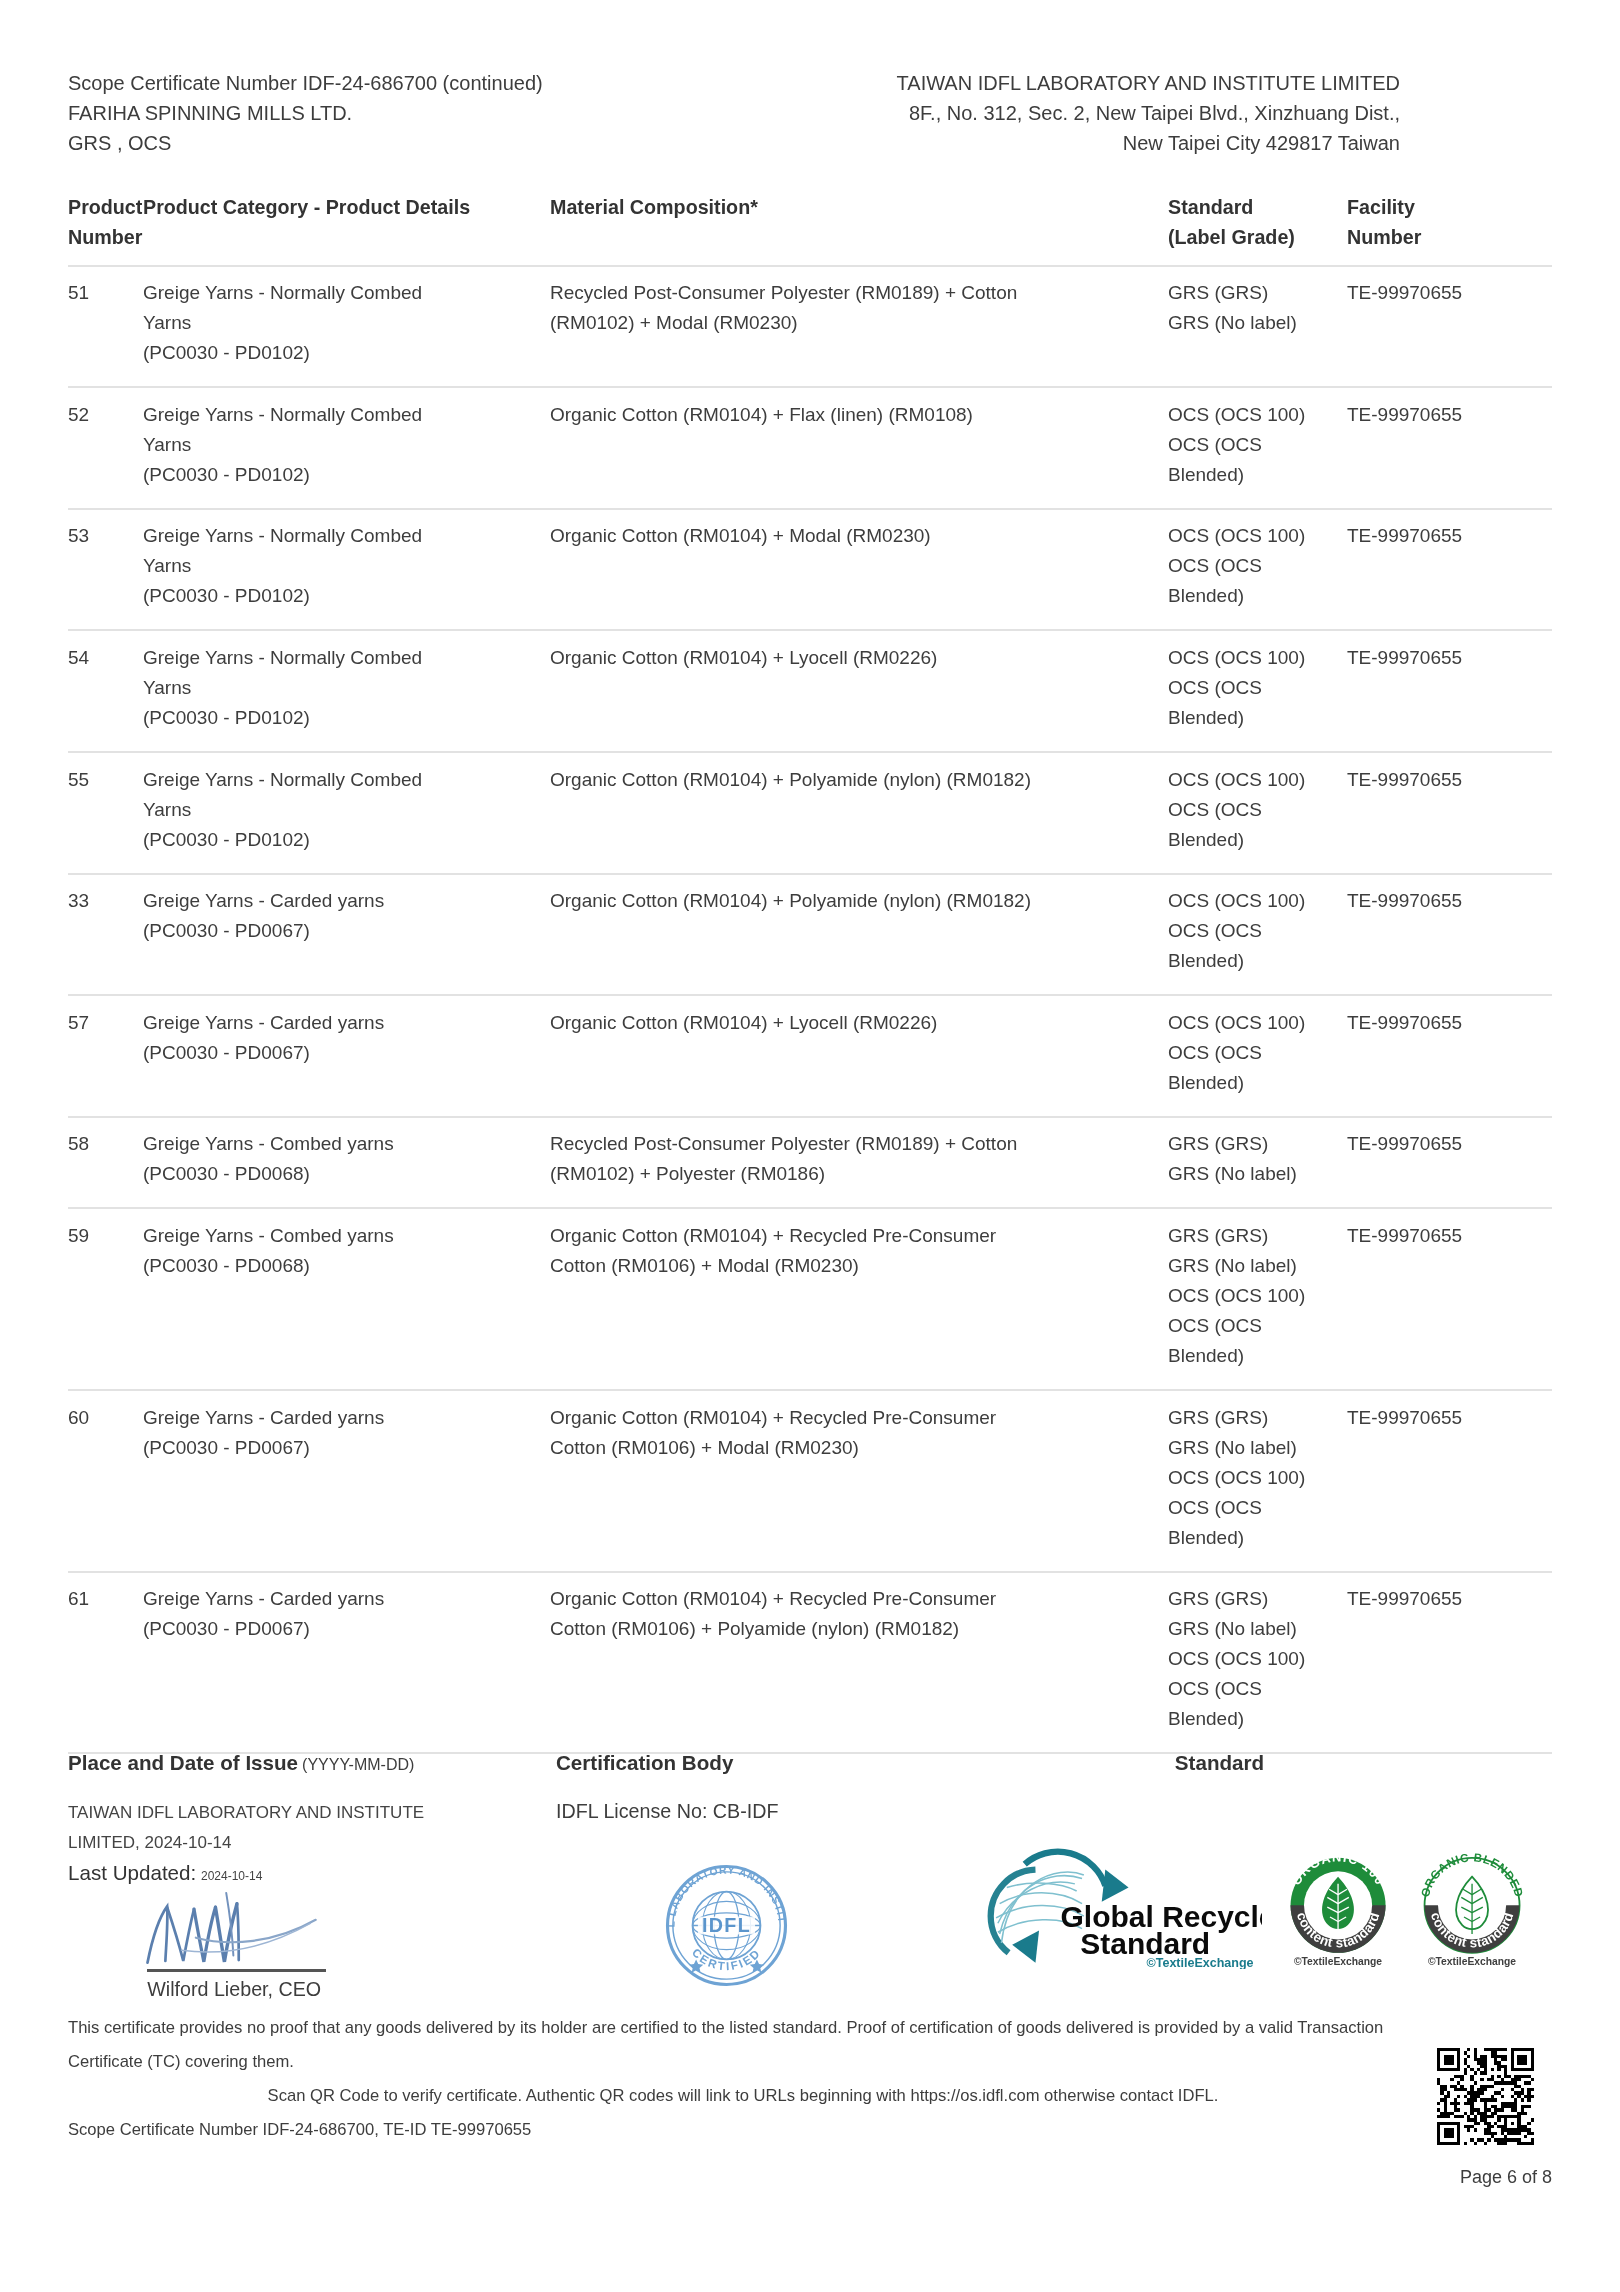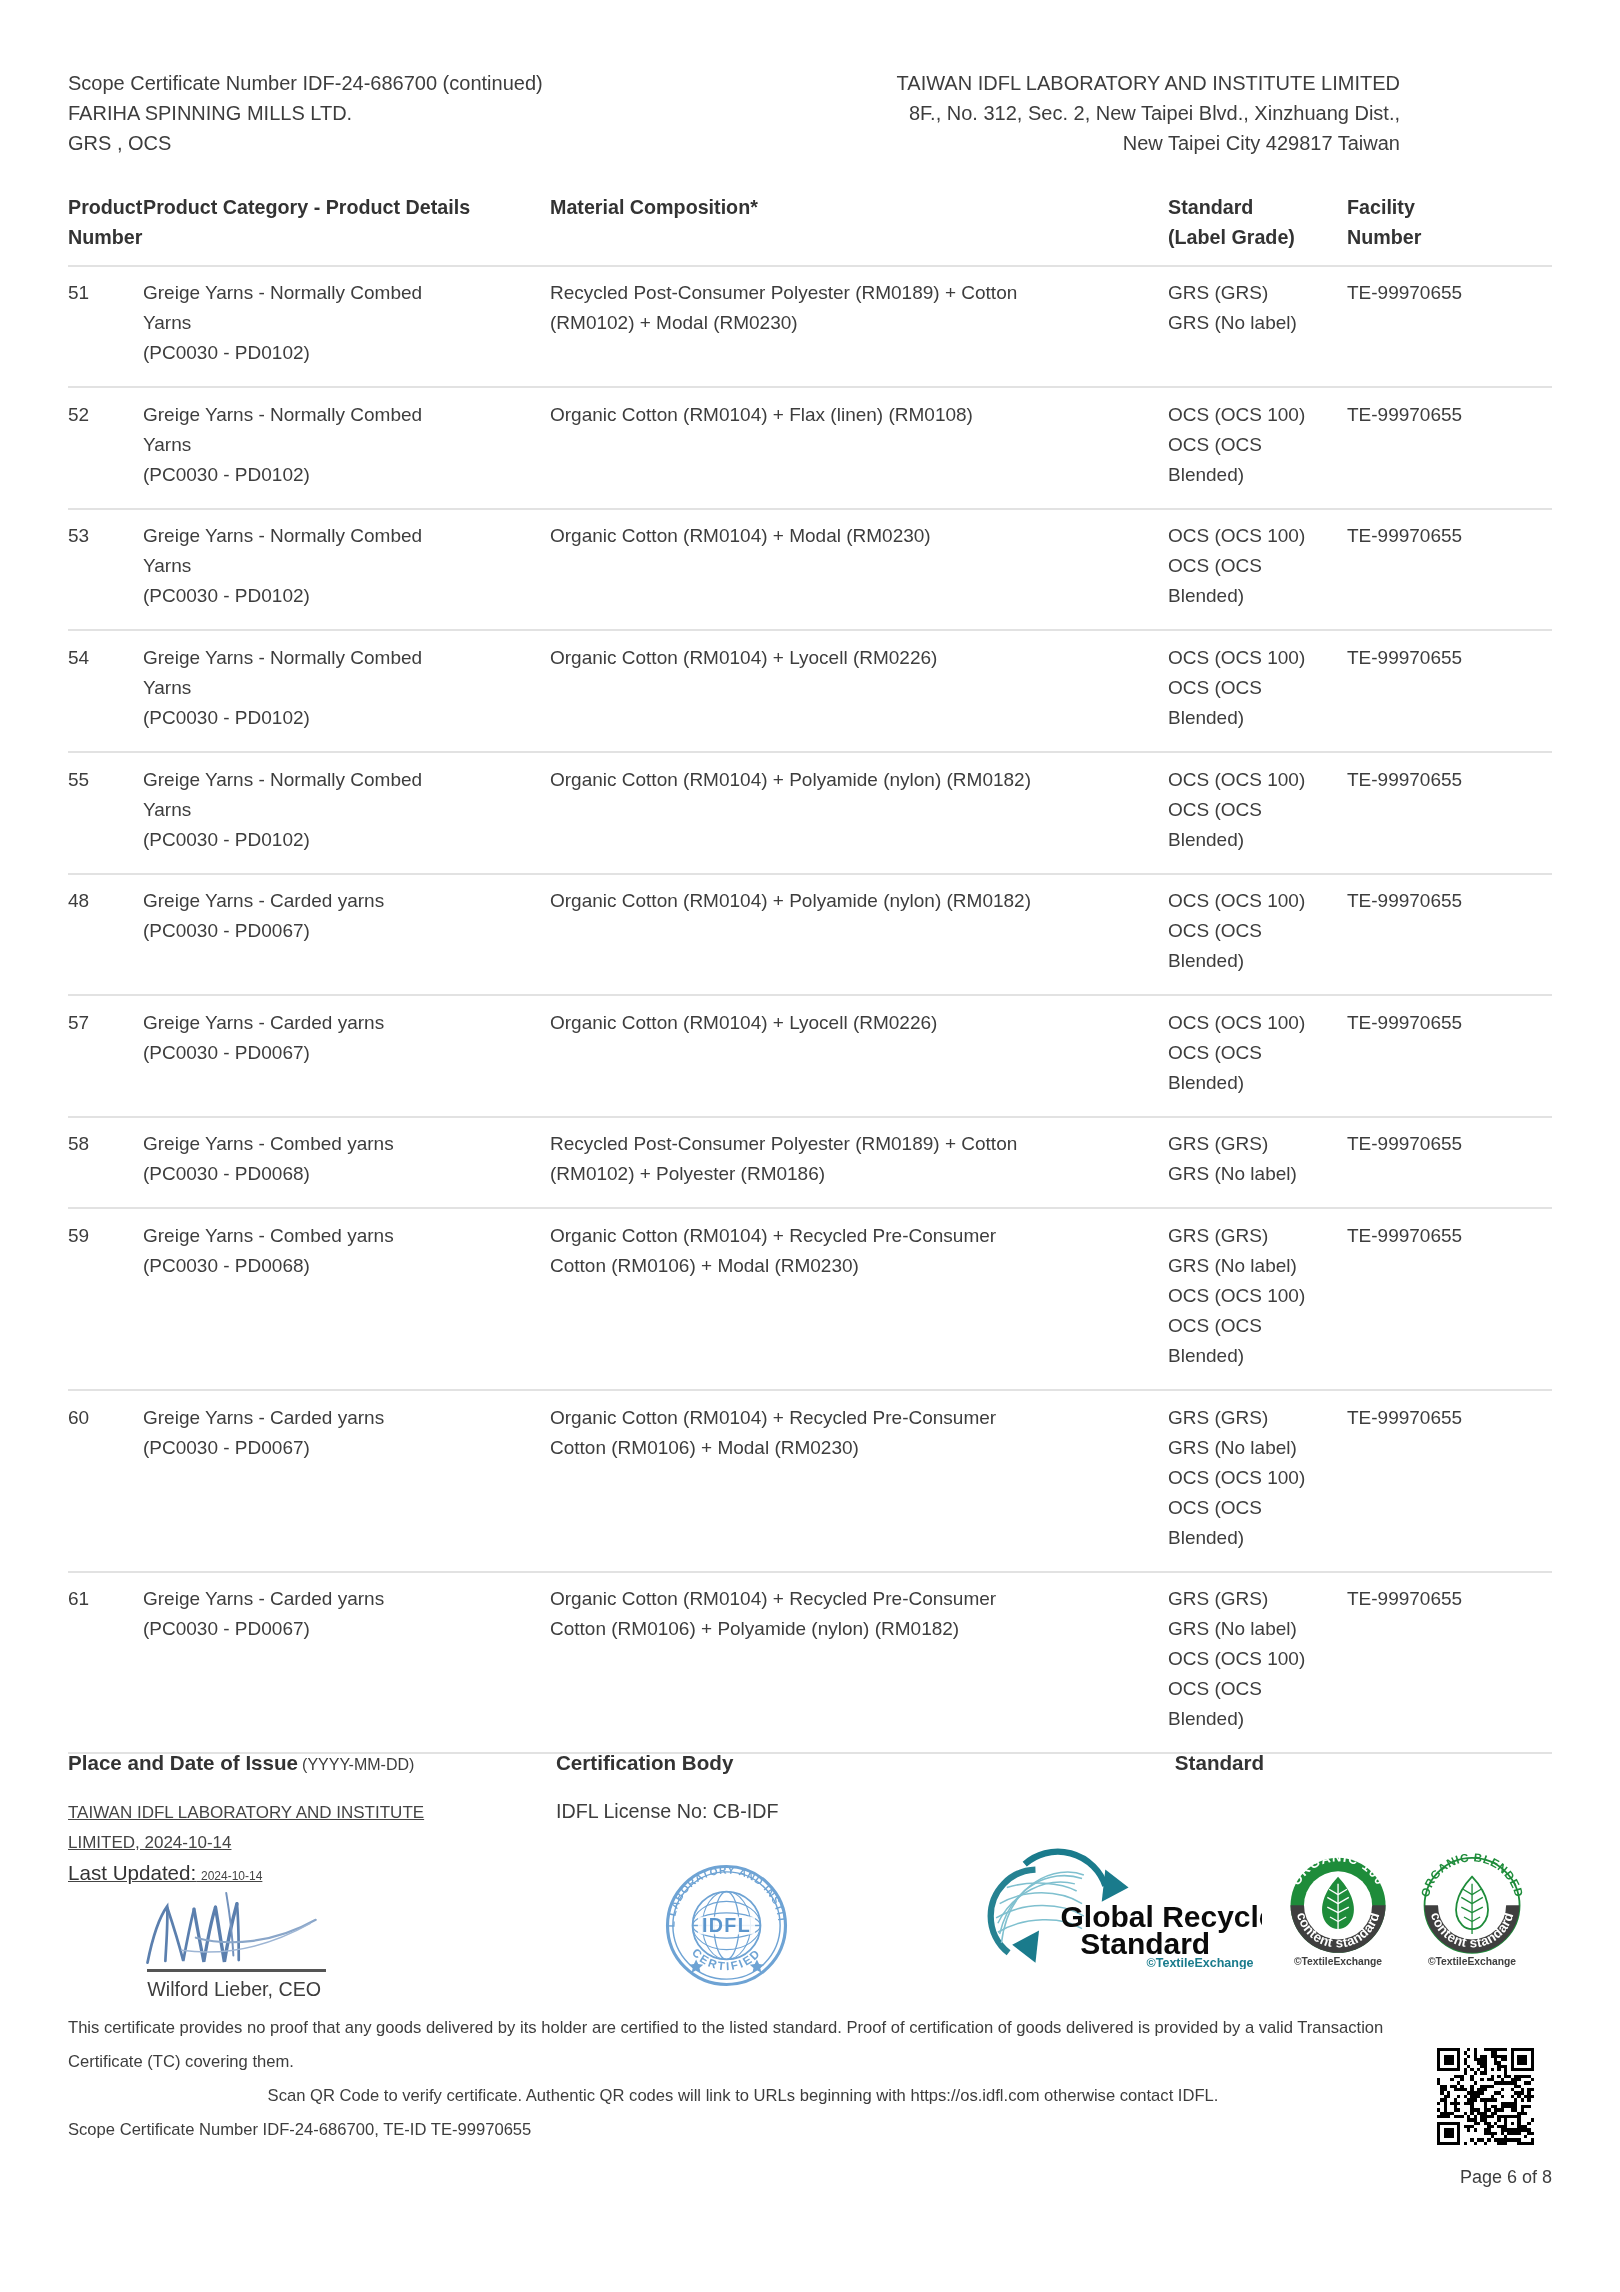--- a/index.html
+++ b/index.html
@@ -113,21 +113,20 @@
     font-weight: normal;
   }
   .fh-center { text-align: center; }
 
   .issue-text {
     margin-top: 23px;
     font-size: 17px;
     line-height: 30px;
     color: #444;
     width: 421px;
-    text-decoration: underline;
   }
   .issue-text .lu-label { font-size: 20.6px; color: #333; }
   .issue-text .lu-val   { font-size: 12px; }
 
   .cb-text {
     margin-top: 19.7px;
     font-size: 19.7px;
     line-height: 29px;
     color: #3d3d3d;
     text-align: left;
@@ -341,21 +340,21 @@
             <span class="cell-line">OCS (OCS 100)</span>
             <span class="cell-line">OCS (OCS</span>
             <span class="cell-line">Blended)</span>
           </div>
           <div class="c-fac">
             <span class="cell-line">TE-99970655</span>
           </div>
         </div>
         <div class="row">
           <div class="c-num">
-            <span class="cell-line">48</span>
+            <span class="cell-line">33</span>
           </div>
           <div class="c-cat">
             <span class="cell-line">Greige Yarns - Carded yarns</span>
             <span class="cell-line">(PC0030 - PD0067)</span>
           </div>
           <div class="c-mat">
             <span class="cell-line">Organic Cotton (RM0104) + Polyamide (nylon) (RM0182)</span>
           </div>
           <div class="c-std">
             <span class="cell-line">OCS (OCS 100)</span>

